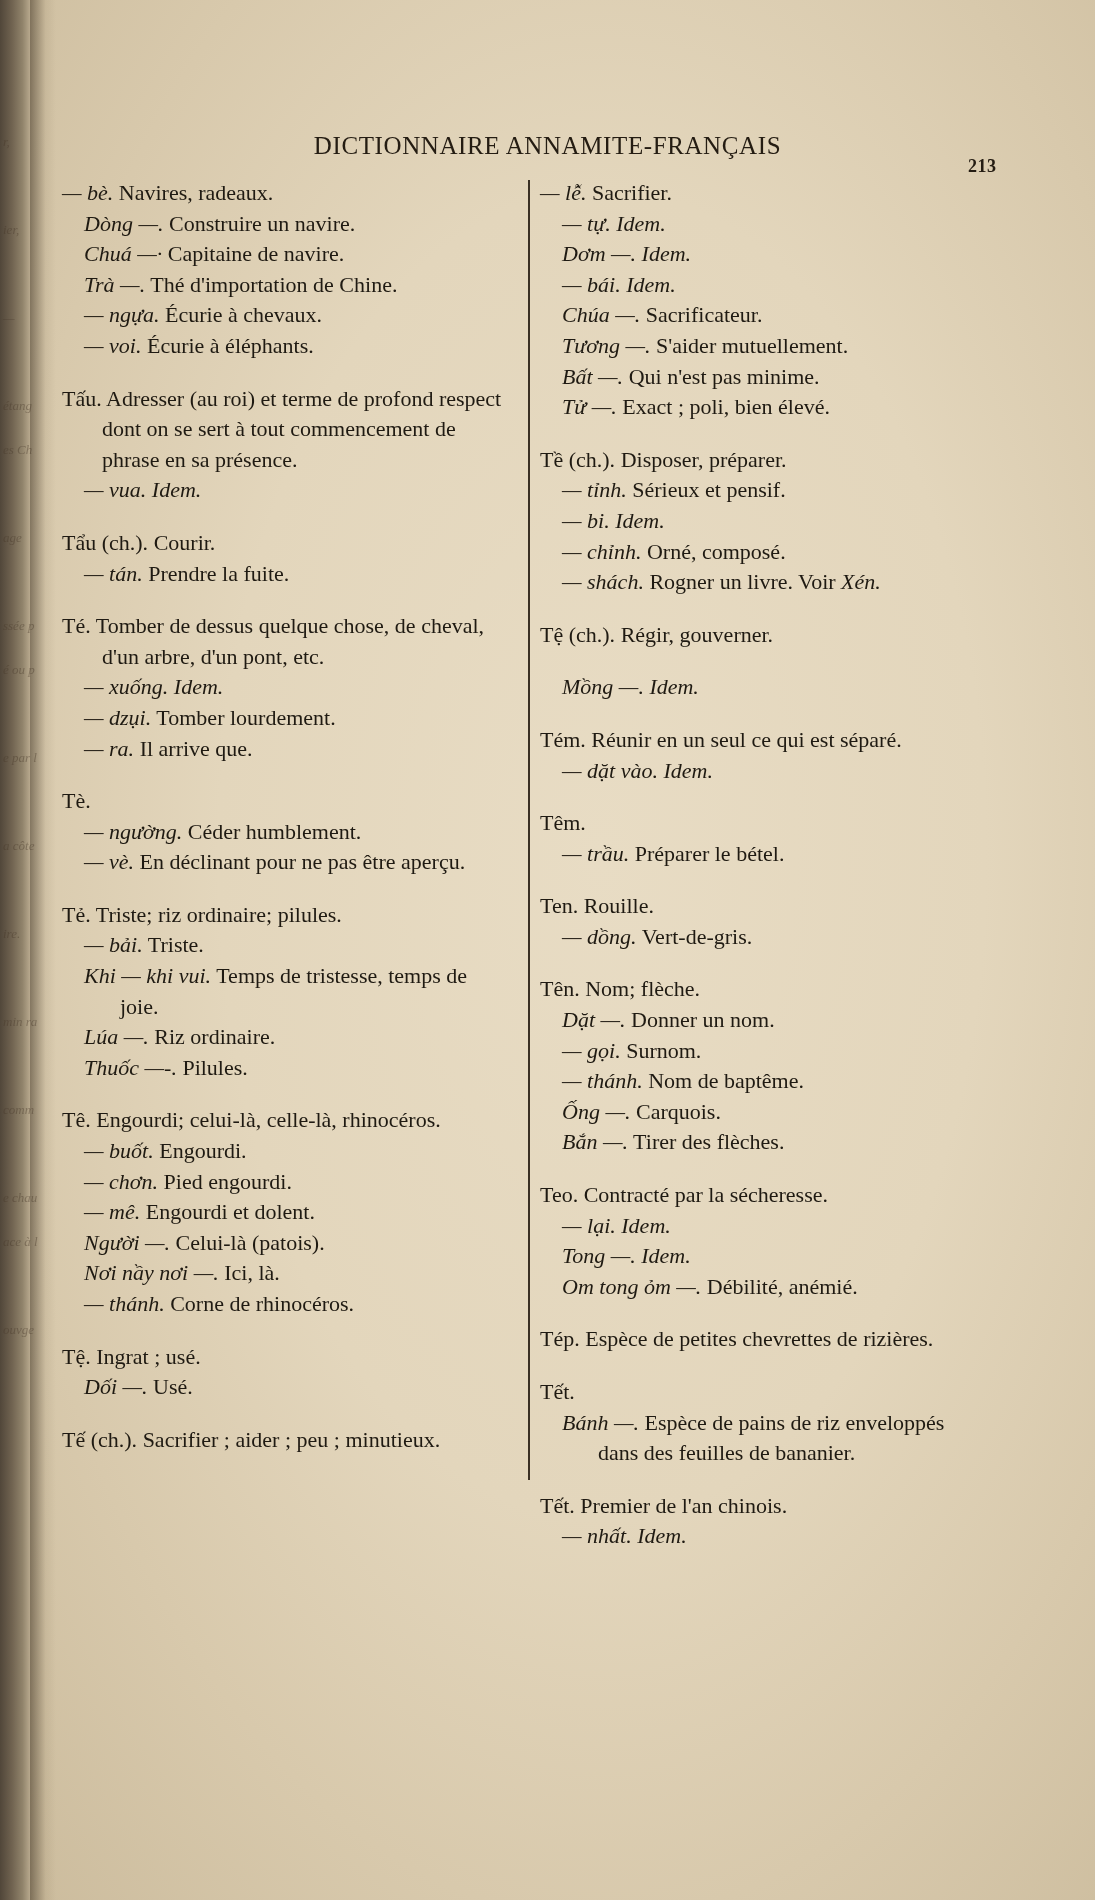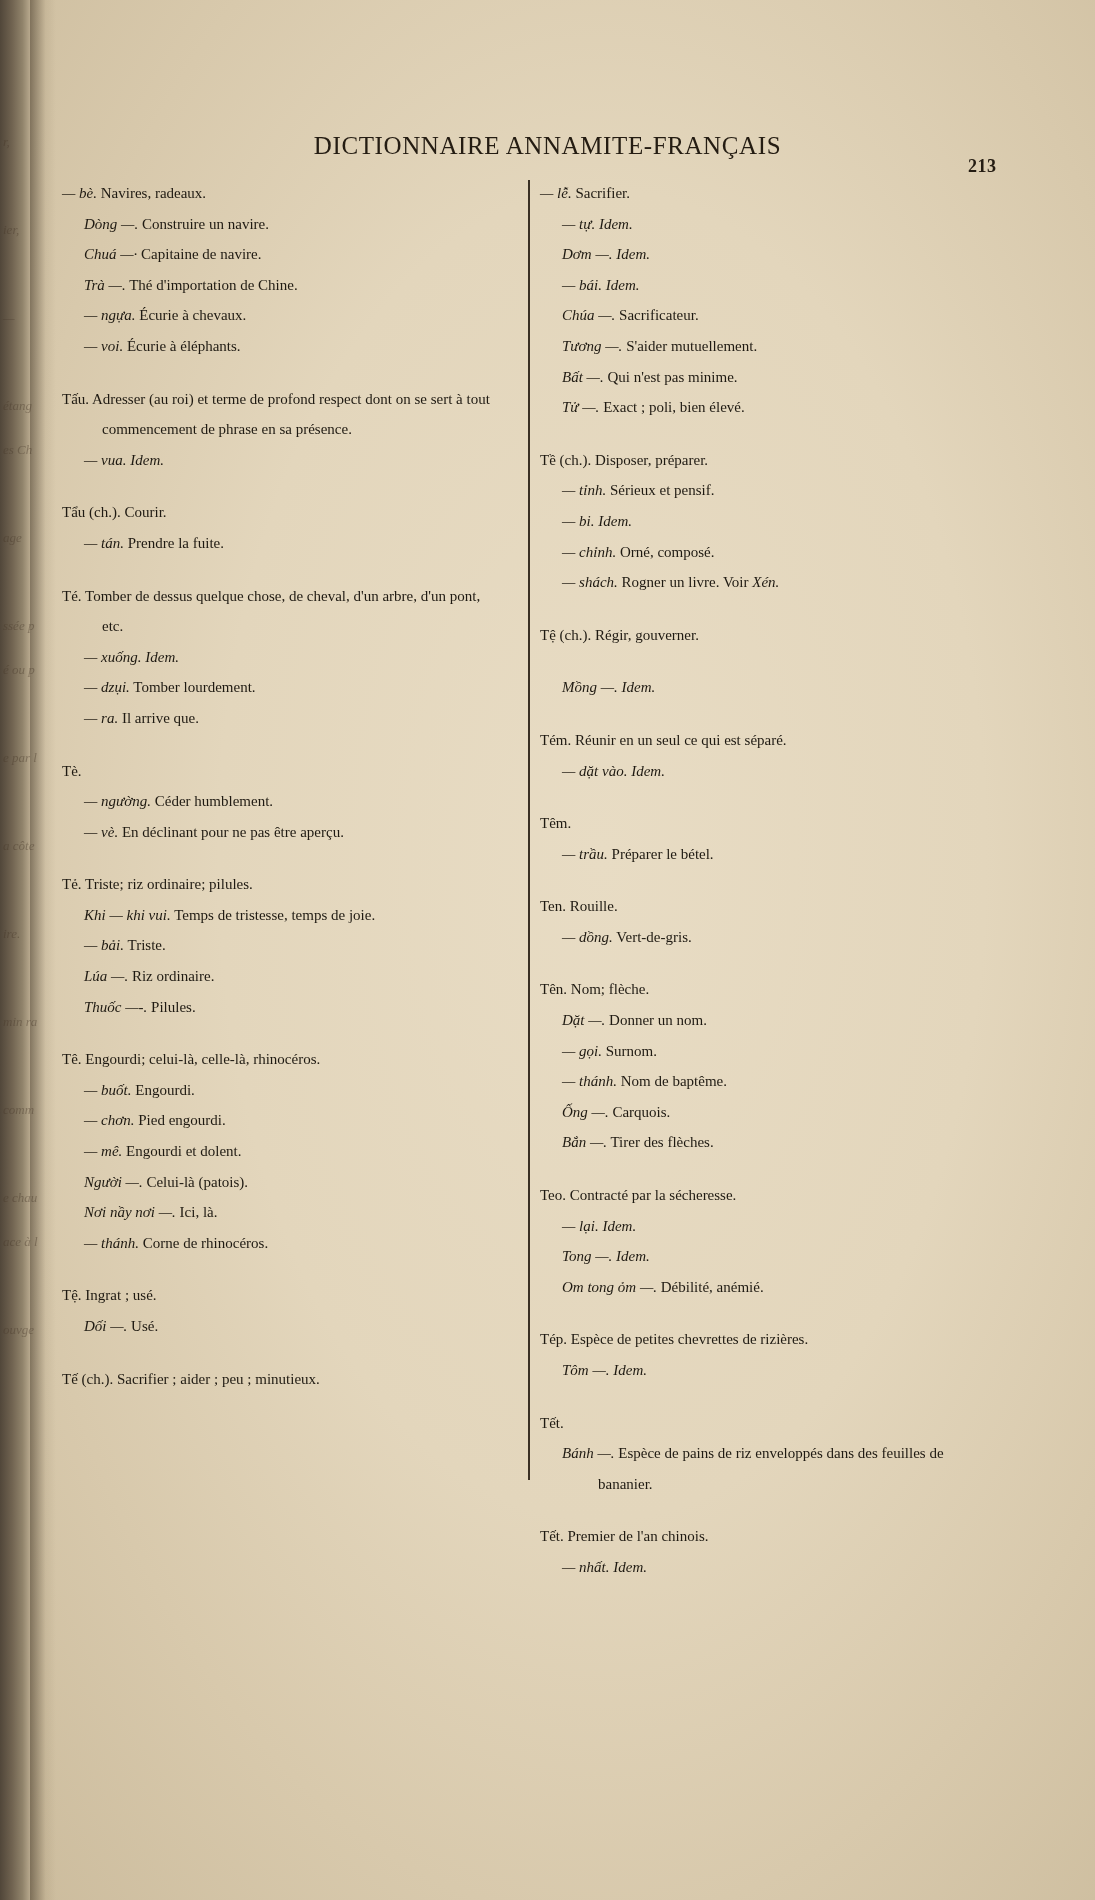--- a/index.html
+++ b/index.html
@@ -80,21 +80,21 @@
     position: absolute;
     left: 528px;
     top: 152px;
     width: 2px;
     height: 1300px;
     background: #3a3024;
   }
   .col {
     position: absolute;
     top: 150px;
-    font-size: 15px;
+    font-size: 22px;
     line-height: 30.6px;
     color: #1f1a12;
   }
   #col-left { left: 62px; width: 440px; }
   #col-right { left: 540px; width: 440px; }
 
   .entry { margin-bottom: 0px; }
   .gap { height: 22px; }
   .line {
     text-indent: 0;
@@ -180,22 +180,22 @@
         </div>
         <div class="gap"></div>
         <div class="entry">
           <div class="line"><span class="hw">Tè.</span></div>
           <div class="line sub"><span class="it">— ngường.</span> <span>Céder humblement.</span></div>
           <div class="line sub"><span class="it">— vè.</span> <span>En déclinant pour ne pas être aperçu.</span></div>
         </div>
         <div class="gap"></div>
         <div class="entry">
           <div class="line"><span class="hw">Tẻ.</span> <span>Triste; riz ordinaire; pilules.</span></div>
+          <div class="line sub"><span class="it">— bải.</span> <span>Triste.</span></div>
           <div class="line sub"><span class="it">Khi — khi vui.</span> <span>Temps de tristesse, temps de joie.</span></div>
-          <div class="line sub"><span class="it">— bải.</span> <span>Triste.</span></div>
           <div class="line sub"><span class="it">Lúa —.</span> <span>Riz ordinaire.</span></div>
           <div class="line sub"><span class="it">Thuốc —-.</span> <span>Pilules.</span></div>
         </div>
         <div class="gap"></div>
         <div class="entry">
           <div class="line"><span class="hw">Tê.</span> <span>Engourdi; celui-là, celle-là, rhinocéros.</span></div>
           <div class="line sub"><span class="it">— buốt.</span> <span>Engourdi.</span></div>
           <div class="line sub"><span class="it">— chơn.</span> <span>Pied engourdi.</span></div>
           <div class="line sub"><span class="it">— mê.</span> <span>Engourdi et dolent.</span></div>
           <div class="line sub"><span class="it">Người —.</span> <span>Celui-là (patois).</span></div>
@@ -266,21 +266,20 @@
         <div class="gap"></div>
         <div class="entry">
           <div class="line"><span class="hw">Teo.</span> <span>Contracté par la sécheresse.</span></div>
           <div class="line sub"><span class="it">— lại.</span> <span class="it">Idem.</span></div>
           <div class="line sub"><span class="it">Tong —.</span> <span class="it">Idem.</span></div>
           <div class="line sub"><span class="it">Om tong ỏm —.</span> <span>Débilité, anémié.</span></div>
         </div>
         <div class="gap"></div>
         <div class="entry">
           <div class="line"><span class="hw">Tép.</span> <span>Espèce de petites chevrettes de rizières.</span></div>
-          <div class="line sub"><span class="it">Tôm —.</span> <span class="it">Idem.</span></div>
         </div>
         <div class="gap"></div>
         <div class="entry">
           <div class="line"><span class="hw">Tết.</span></div>
           <div class="line sub"><span class="it">Bánh —.</span> <span>Espèce de pains de riz enveloppés dans des feuilles de bananier.</span></div>
         </div>
         <div class="gap"></div>
         <div class="entry">
           <div class="line"><span class="hw">Tết.</span> <span>Premier de l'an chinois.</span></div>
           <div class="line sub"><span class="it">— nhất.</span> <span class="it">Idem.</span></div>

